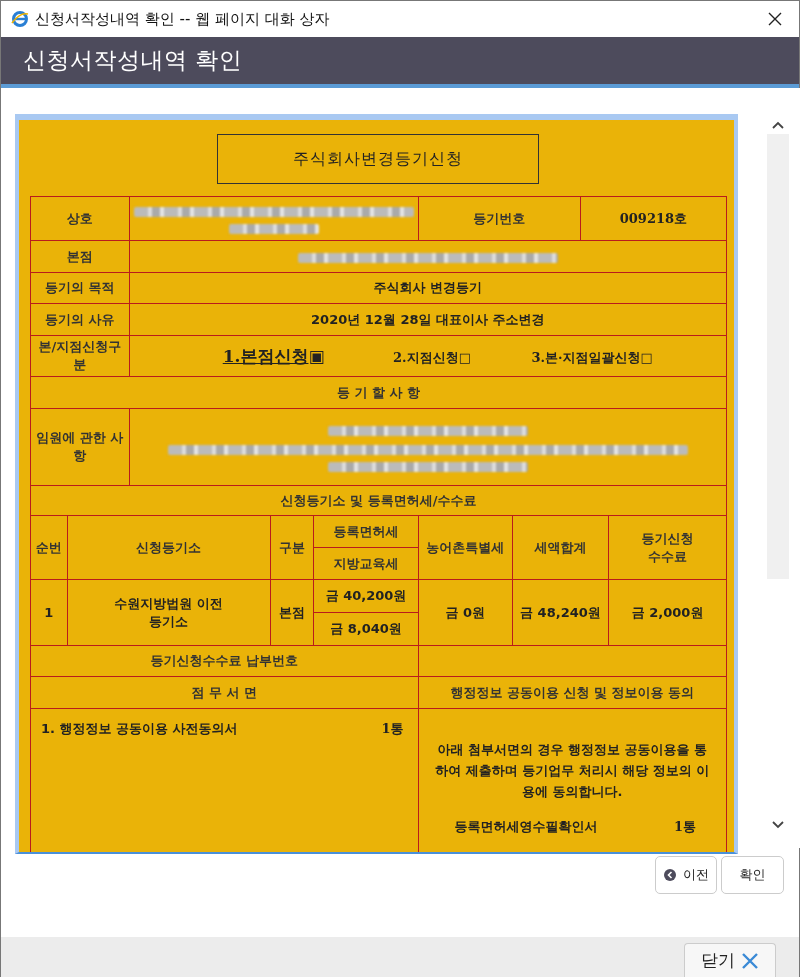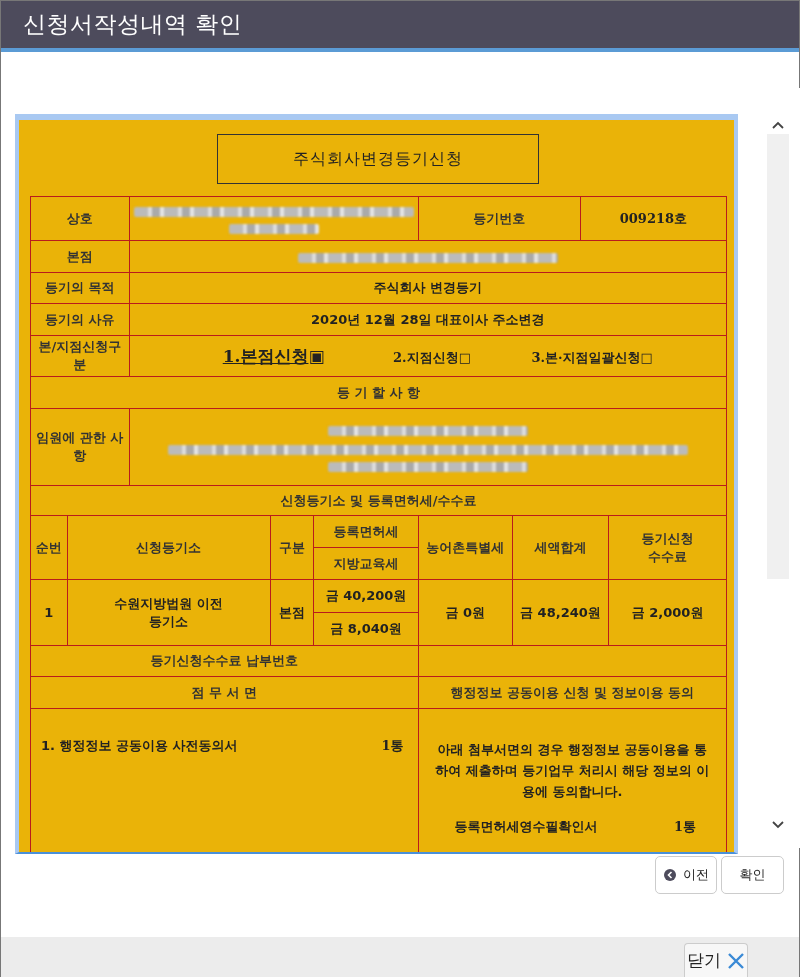--- a/index.html
+++ b/index.html
@@ -19,28 +19,43 @@
   .lbl { font-family: "DejaVu Sans", sans-serif; color: #333; }
   .left { text-align: center; }
   .serif { font-family: "DejaVu Serif", serif; }
   .blur { display: inline-block; height: 10px; background: repeating-linear-gradient(90deg, #bbb 0 14px, #ddd 14px 18px, #aaa 18px 26px, #e5e5e5 26px 30px); filter: blur(1.2px); border-radius: 2px; vertical-align: middle; }
   .scrollbar { position: absolute; right: 12px; top: 28px; width: 22px; height: 710px; }
   .scroll-up, .scroll-down { width: 22px; height: 18px; display: flex; align-items: center; justify-content: center; cursor: pointer; }
   .scroll-track { width: 22px; height: 445px; background: #f0f0f0; margin-top: 0; }
   .scroll-down { position: absolute; top: 700px; }
   .btn { position: absolute; top: 855px; height: 38px; border: 1px solid #ccc; border-radius: 5px; background: #fff; font-size: 13px; display: flex; align-items: center; justify-content: center; cursor: pointer; color: #222; }
   .footer { position: absolute; left: 0; top: 936px; width: 798px; height: 40px; background: #ececec; }
-  .close-btn { position: absolute; left: 683px; top: 6px; width: 64px; height: 34px; border: 1px solid #ccc; border-bottom: none; border-radius: 4px 4px 0 0; background: #f7f7f7; display: flex; align-items: center; justify-content: center; font-size: 17px; cursor: pointer; color: #222; }
+  .close-btn { position: absolute; left: 683px; top: 6px; width: 92px; height: 34px; border: 1px solid #ccc; border-bottom: none; border-radius: 4px 4px 0 0; background: #f7f7f7; display: flex; align-items: center; justify-content: center; font-size: 17px; cursor: pointer; color: #222; }
   .chk-selected { font-size: 17px; text-decoration: underline; font-family: "DejaVu Serif", serif; }
   .chk { font-family: "DejaVu Serif", serif; font-size: 13px; }
 </style>
 </head>
 <body>
 
 <div class="win">
+  <div class="titlebar">
+    <span class="ie-icon">
+      <svg width="18" height="18" viewBox="0 0 18 18">
+          <circle cx="9" cy="9" r="6.5" fill="none" stroke="#2a7fd4" stroke-width="3"></circle>
+          <path d="M3 9 H15" stroke="#2a7fd4" stroke-width="2.4"></path>
+          <path d="M1 13 Q9 2 17 4" stroke="#f0b400" stroke-width="1.6" fill="none"></path>
+        </svg>
+    </span>
+    <span>신청서작성내역 확인 -- 웹 페이지 대화 상자</span>
+    <span class="close">
+      <svg width="16" height="16" viewBox="0 0 16 16">
+          <path d="M2 2 L14 14 M14 2 L2 14" stroke="#222" stroke-width="1.4"></path>
+        </svg>
+    </span>
+  </div>
   <div class="header">
     <span>신청서작성내역 확인</span>
   </div>
   <div class="header-bar"></div>
 
   <div class="content">
     <div class="doc-frame">
       <div class="doc-inner">
         <div class="form-title">주식회사변경등기신청</div>
 
@@ -124,21 +139,21 @@
           </tr>
           <tr style="height:31px">
             <td colspan="6" class="lbl">등기신청수수료 납부번호</td>
             <td colspan="4"></td>
           </tr>
           <tr style="height:32px">
             <td colspan="6" class="lbl">점 무 서 면</td>
             <td colspan="4" class="lbl">행정정보 공동이용 신청 및 정보이용 동의</td>
           </tr>
           <tr style="height:150px">
-            <td colspan="6" class="left" style="vertical-align:top;padding-top:28px;padding-left:10px">
+            <td colspan="6" class="left" style="vertical-align:top;padding-top:11px;padding-left:10px">
               <div style="display:flex;justify-content:space-between;padding-right:10px">
                 <span>1. 행정정보 공동이용 사전동의서</span>
                 <span class="serif">1통</span>
               </div>
             </td>
             <td colspan="4" class="left" style="vertical-align:top;padding:30px 14px 0 14px;line-height:21px">
               <div>아래 첨부서면의 경우 행정정보 공동이용을 통하여 제출하며 등기업무 처리시 해당 정보의 이용에 동의합니다.</div>
               <div style="display:flex;justify-content:space-between;margin-top:14px;padding-left:22px;padding-right:16px">
                 <span>등록면허세영수필확인서</span>
                 <span class="serif">1통</span>

